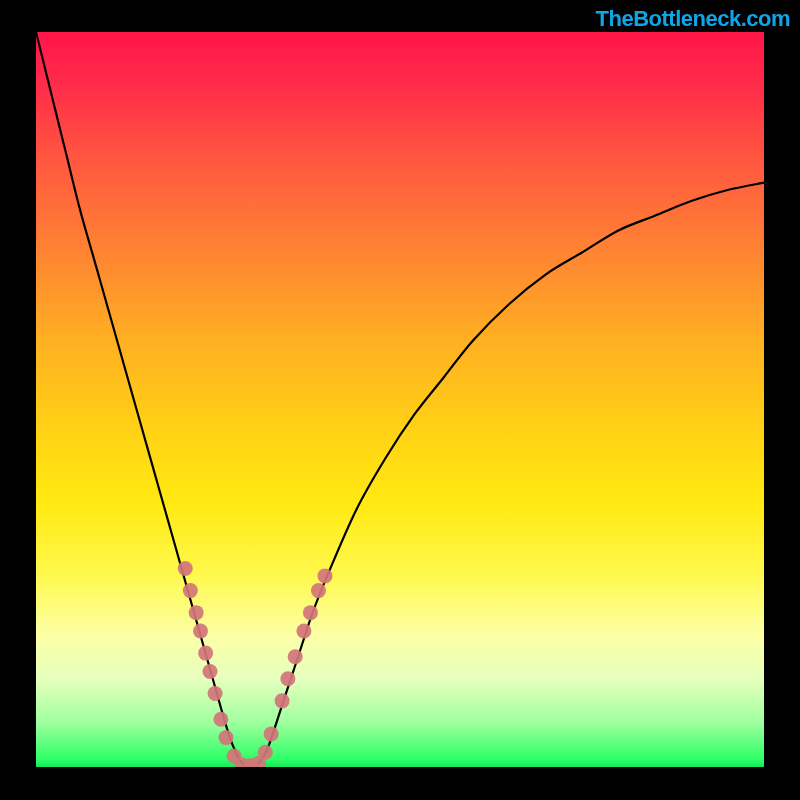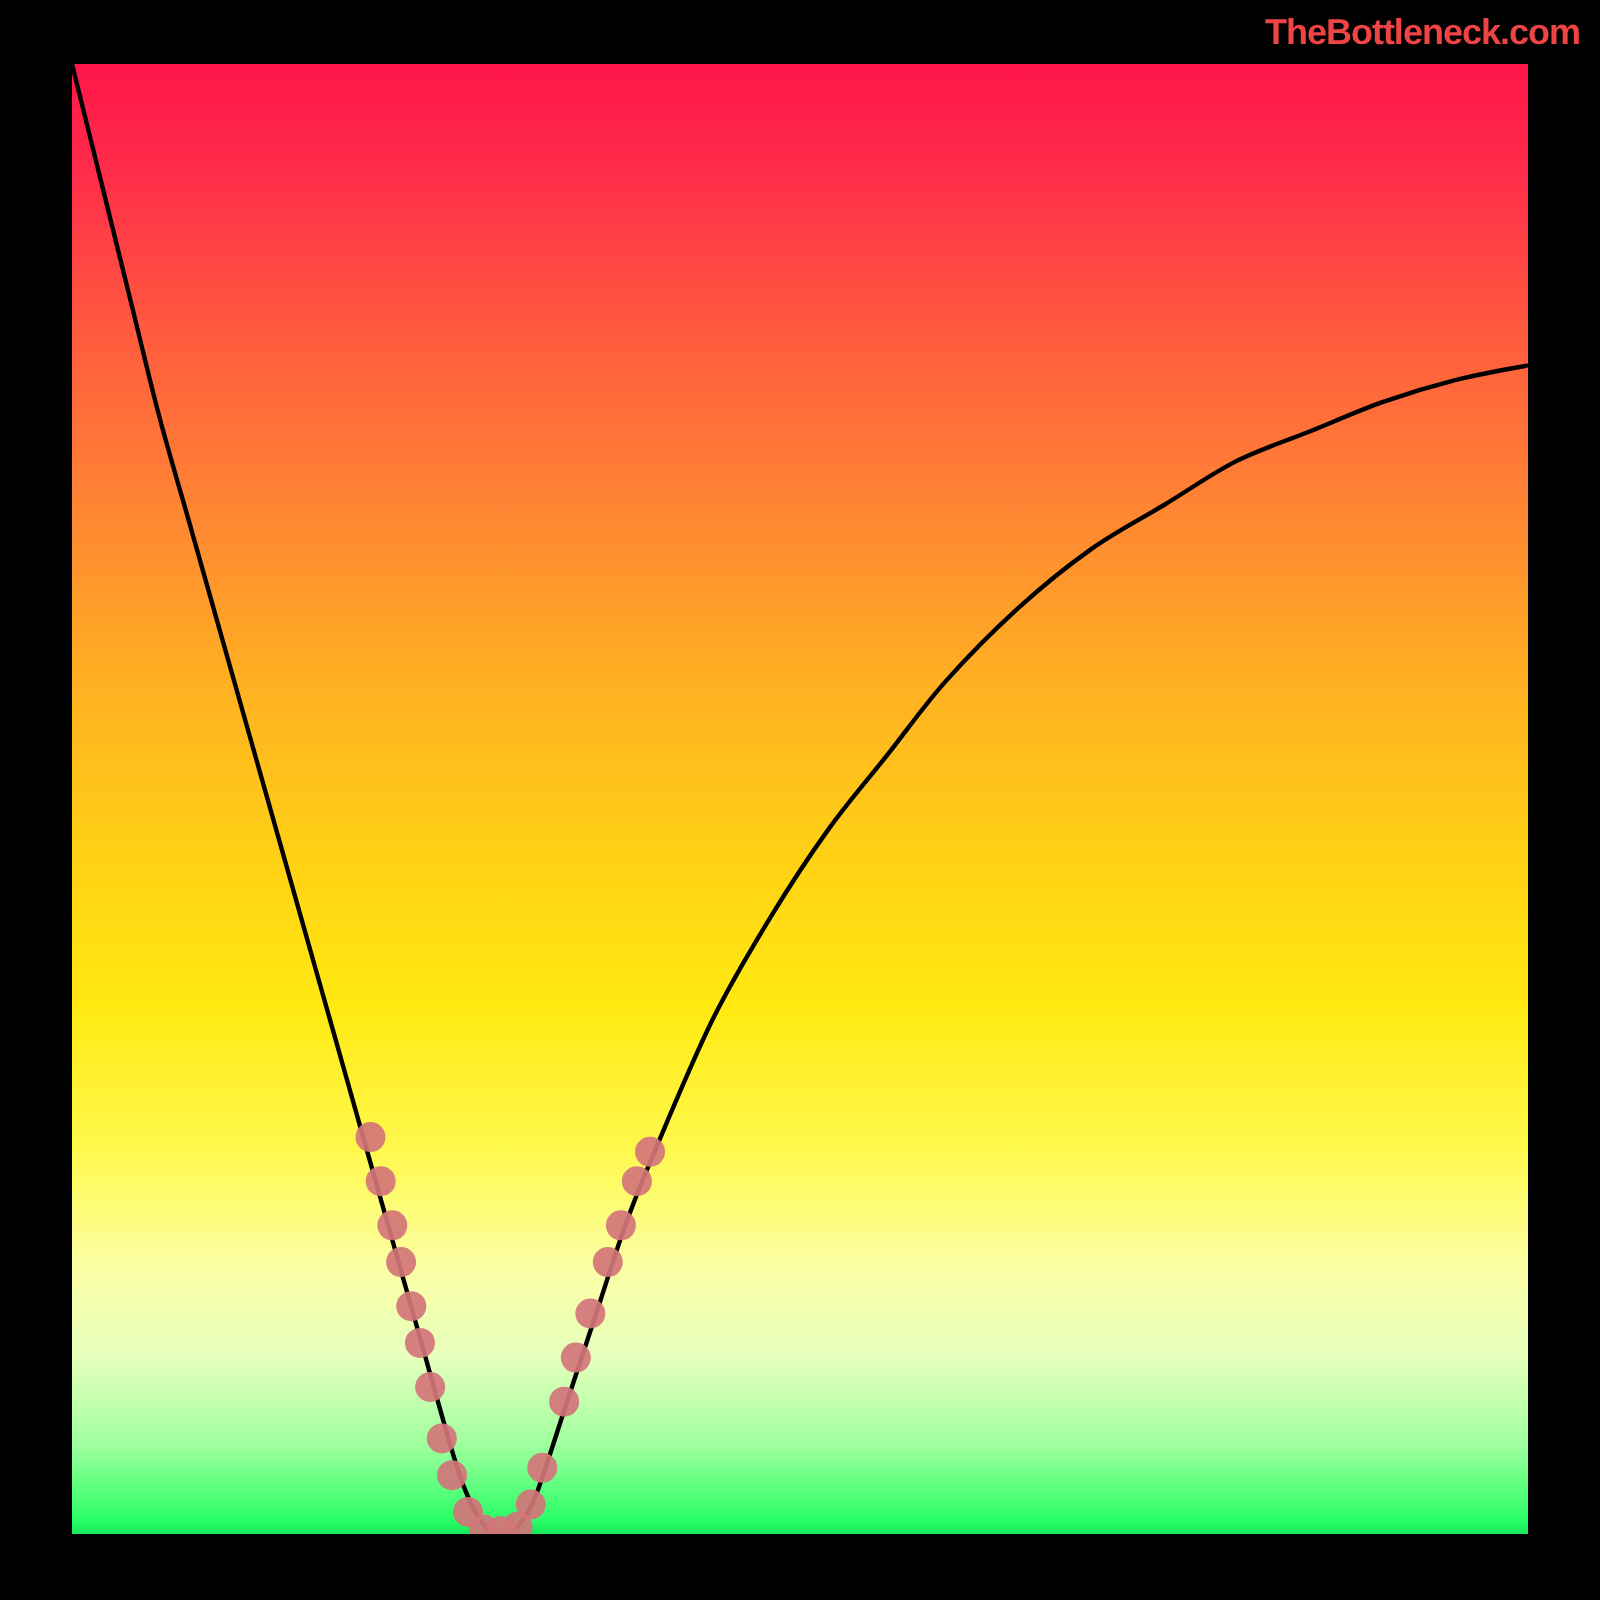--- a/index.html
+++ b/index.html
@@ -7,23 +7,23 @@
   .container {
     width: 800px;
     height: 800px;
     position: relative;
     background: #000;
   }
   .watermark {
     position: absolute;
     top: 6px;
     right: 10px;
-    color: #ef4444;
+    color: #0ea5e9;
     font-family: Arial, Helvetica, sans-serif;
-    font-size: 18px;
+    font-size: 22px;
     font-weight: 600;
     z-index: 50;
     letter-spacing: -0.5px;
   }
   .plot-bg {
     position: absolute;
     left: 36px;
     top: 32px;
     width: 728px;
     height: 735px;

